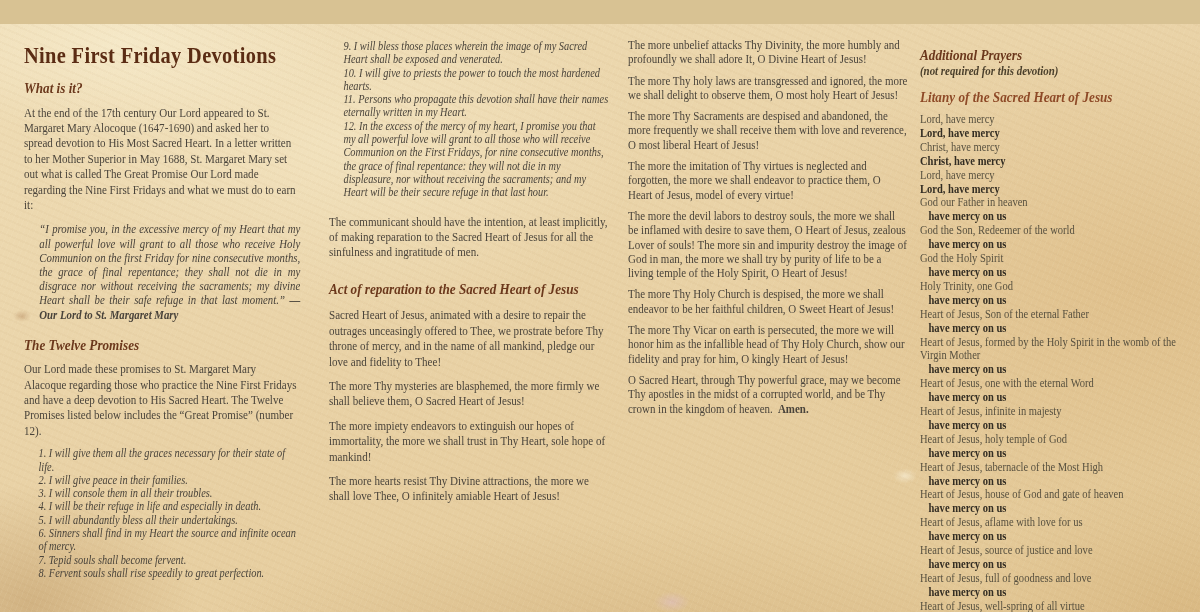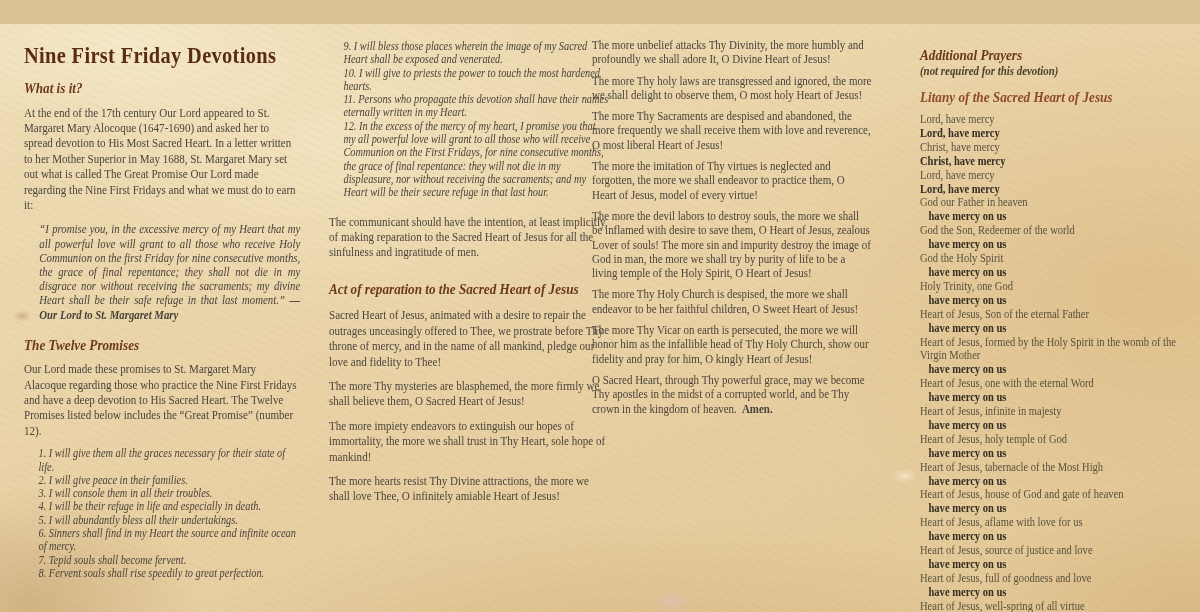--- a/index.html
+++ b/index.html
@@ -23,21 +23,21 @@
     background-image:
       repeating-linear-gradient(23deg, rgba(160,120,70,.04) 0 2px, rgba(0,0,0,0) 2px 7px),
       repeating-linear-gradient(-67deg, rgba(255,250,230,.05) 0 1px, rgba(0,0,0,0) 1px 5px);
   }
   .bottom-edge{position:absolute;left:0;bottom:0;width:100%;height:16px;
     background:linear-gradient(180deg, rgba(125,92,50,0) 0%, rgba(125,92,50,.22) 40%, rgba(125,92,50,.12) 52%, #f2e9d2 66%, #ebe0c5 100%);}
   .col{position:absolute;}
   .inner{transform:scaleX(.85);transform-origin:0 0;}
   #col1{left:24px;top:16px;}  #col1 .inner{width:325px;}
   #col2{left:329px;top:4px;} #col2 .inner{width:329px;}
-  #col3{left:592px;top:14px;} #col3 .inner{width:329px;}
+  #col3{left:628px;top:14px;} #col3 .inner{width:329px;}
   #col4{left:920px;top:14px;} #col4 .inner{width:320px;}
 
   h1.title{font-size:24px;line-height:27px;font-weight:800;color:#5b2c14;
     margin:2px 0 10px;letter-spacing:.4px;white-space:nowrap;}
   h2.sec{font-size:15.5px;line-height:17.5px;font-style:italic;font-weight:bold;
     color:#6b381c;margin:14px 0 8px;}
   #col1 h2.sec:first-of-type{margin-top:10px;}
   .body{font-size:13px;line-height:15.4px;margin:0 0 9px;}
   .quote{font-size:12.7px;line-height:14.2px;font-style:italic;text-align:justify;
     margin:10px 0 12px 18px;color:#48423a;}

